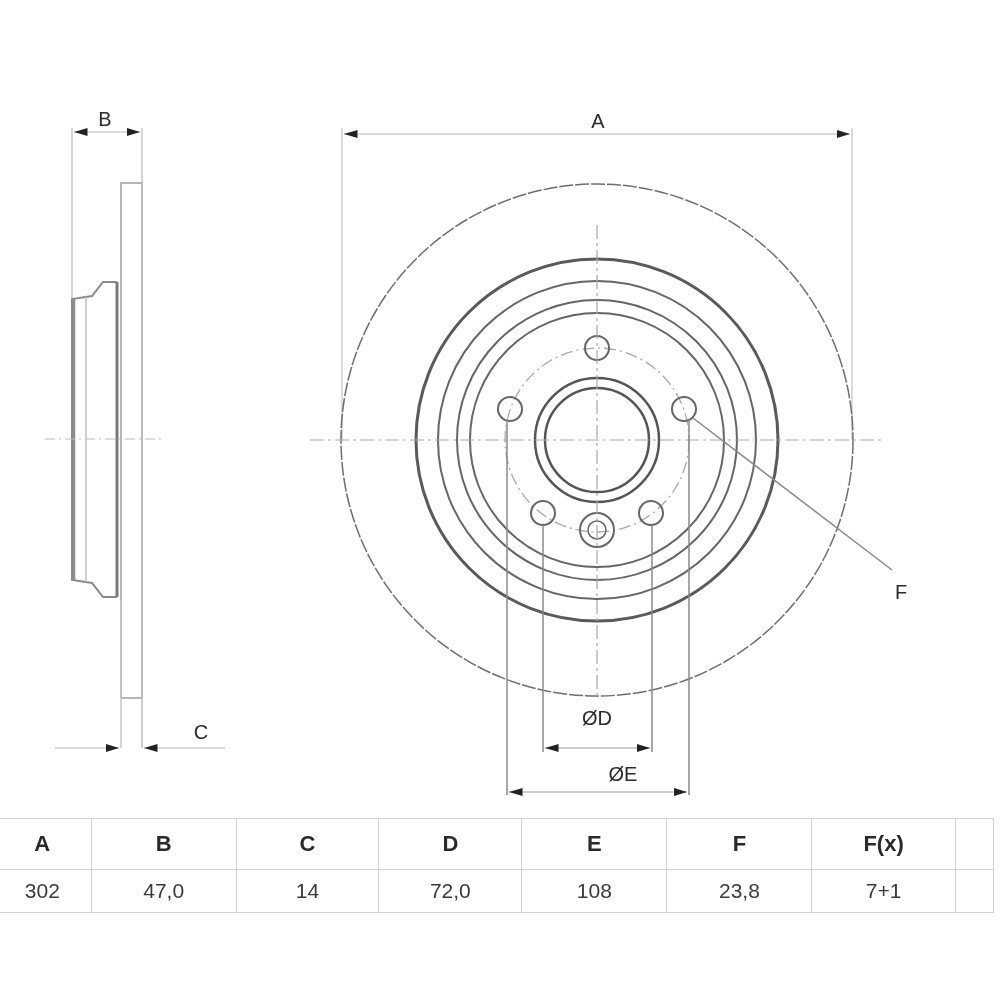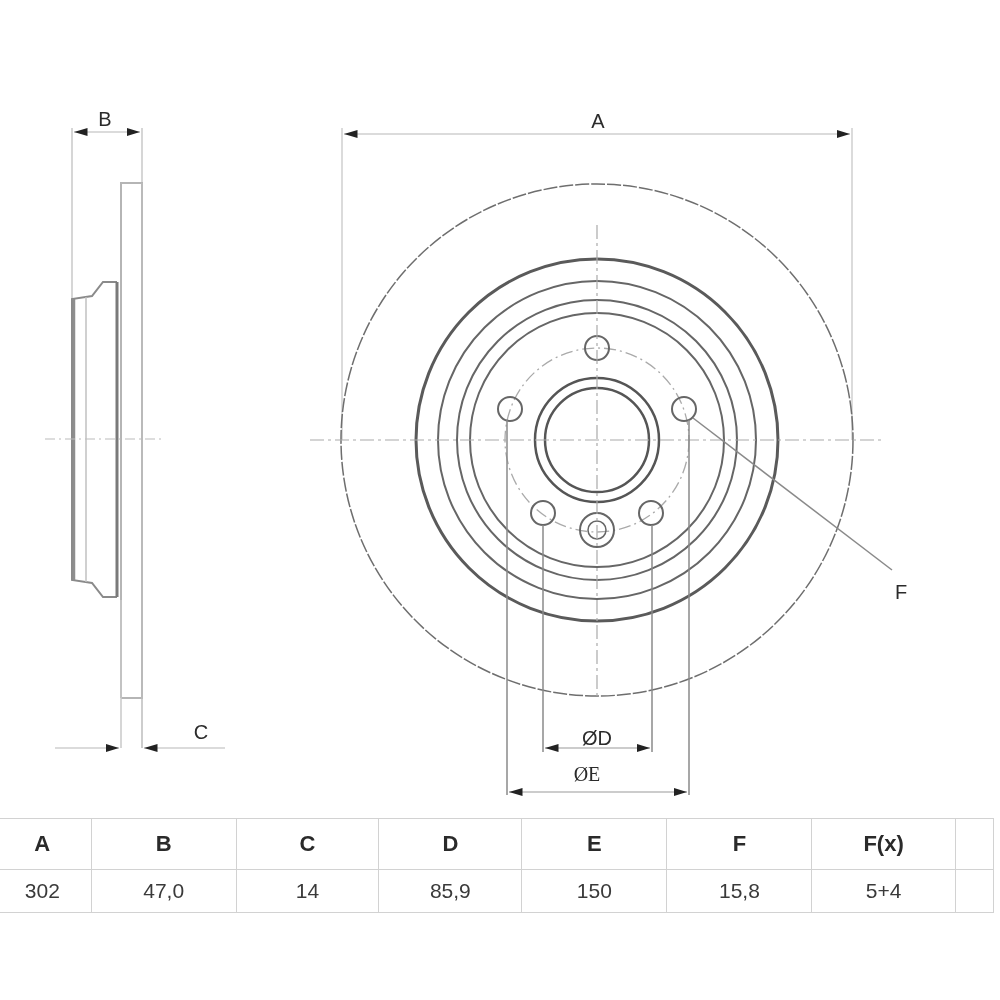--- a/index.html
+++ b/index.html
@@ -89,22 +89,22 @@
 
       <line x1="509" y1="792" x2="687" y2="792" stroke="#bbbbbb" stroke-width="1.5" marker-start="url(#arr)" marker-end="url(#arr)"></line>
     </g>
   </svg>
 
   
   <div class="lbl" style="left:92px; top:109px; width:26px;">B</div>
   <div class="lbl" style="left:188px; top:722px; width:26px;">C</div>
   <div class="lbl" style="left:585px; top:111px; width:26px;">A</div>
   <div class="lbl" style="left:888px; top:582px; width:26px;">F</div>
-  <div class="lbl" style="left:565px; top:728px; width:64px;">ØD</div>
-  <div class="lbl" style="left:555px; top:764px; width:64px;font-family:Liberation Serif, serif;">ØE</div>
+  <div class="lbl" style="left:565px; top:708px; width:64px;">ØD</div>
+  <div class="lbl" style="left:591px; top:764px; width:64px;">ØE</div>
 </div>
 
 <table class="spec-table">
   <colgroup>
     <col style="width:100px">
       <col style="width:150px">
       <col style="width:148px">
     <col style="width:148px">
       <col style="width:150px">
       <col style="width:150px">
@@ -119,20 +119,20 @@
     <td>D</td>
     <td>E</td>
     <td>F</td>
     <td>F(x)</td>
     <td></td>
   </tr>
   <tr class="val">
     <td>302</td>
     <td>47,0</td>
     <td>14</td>
-    <td>85,9</td>
-    <td>150</td>
-    <td>15,8</td>
-    <td>5+4</td>
+    <td>72,0</td>
+    <td>108</td>
+    <td>23,8</td>
+    <td>7+1</td>
     <td></td>
   </tr>
 </tbody>
   </table>
 
 </body></html>

